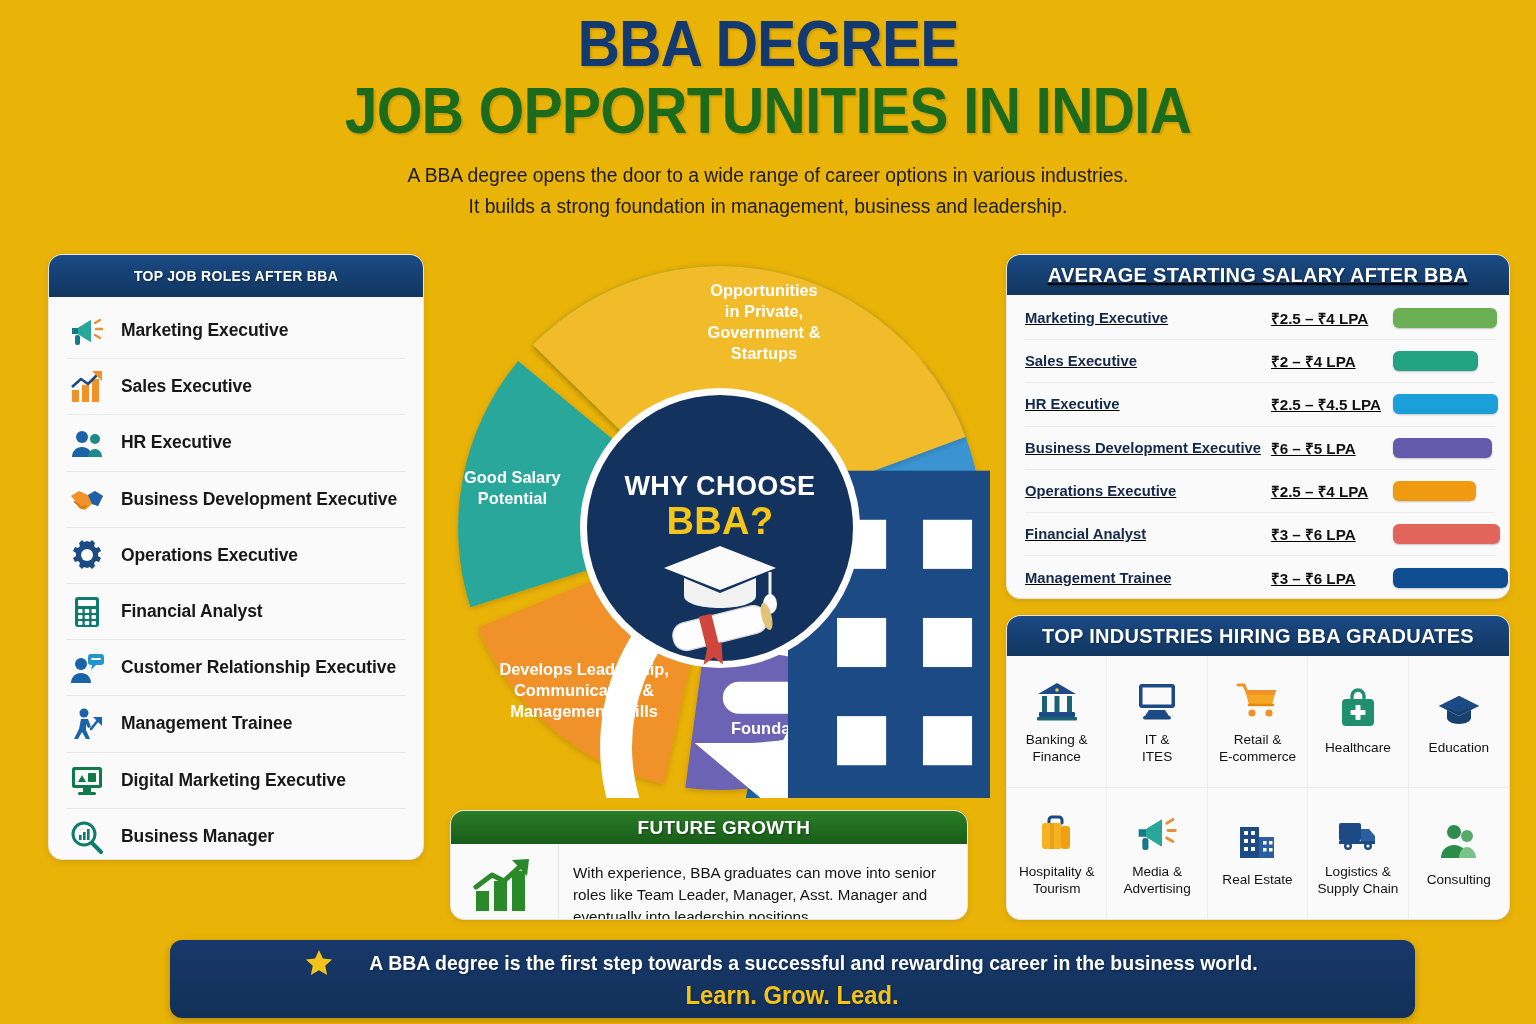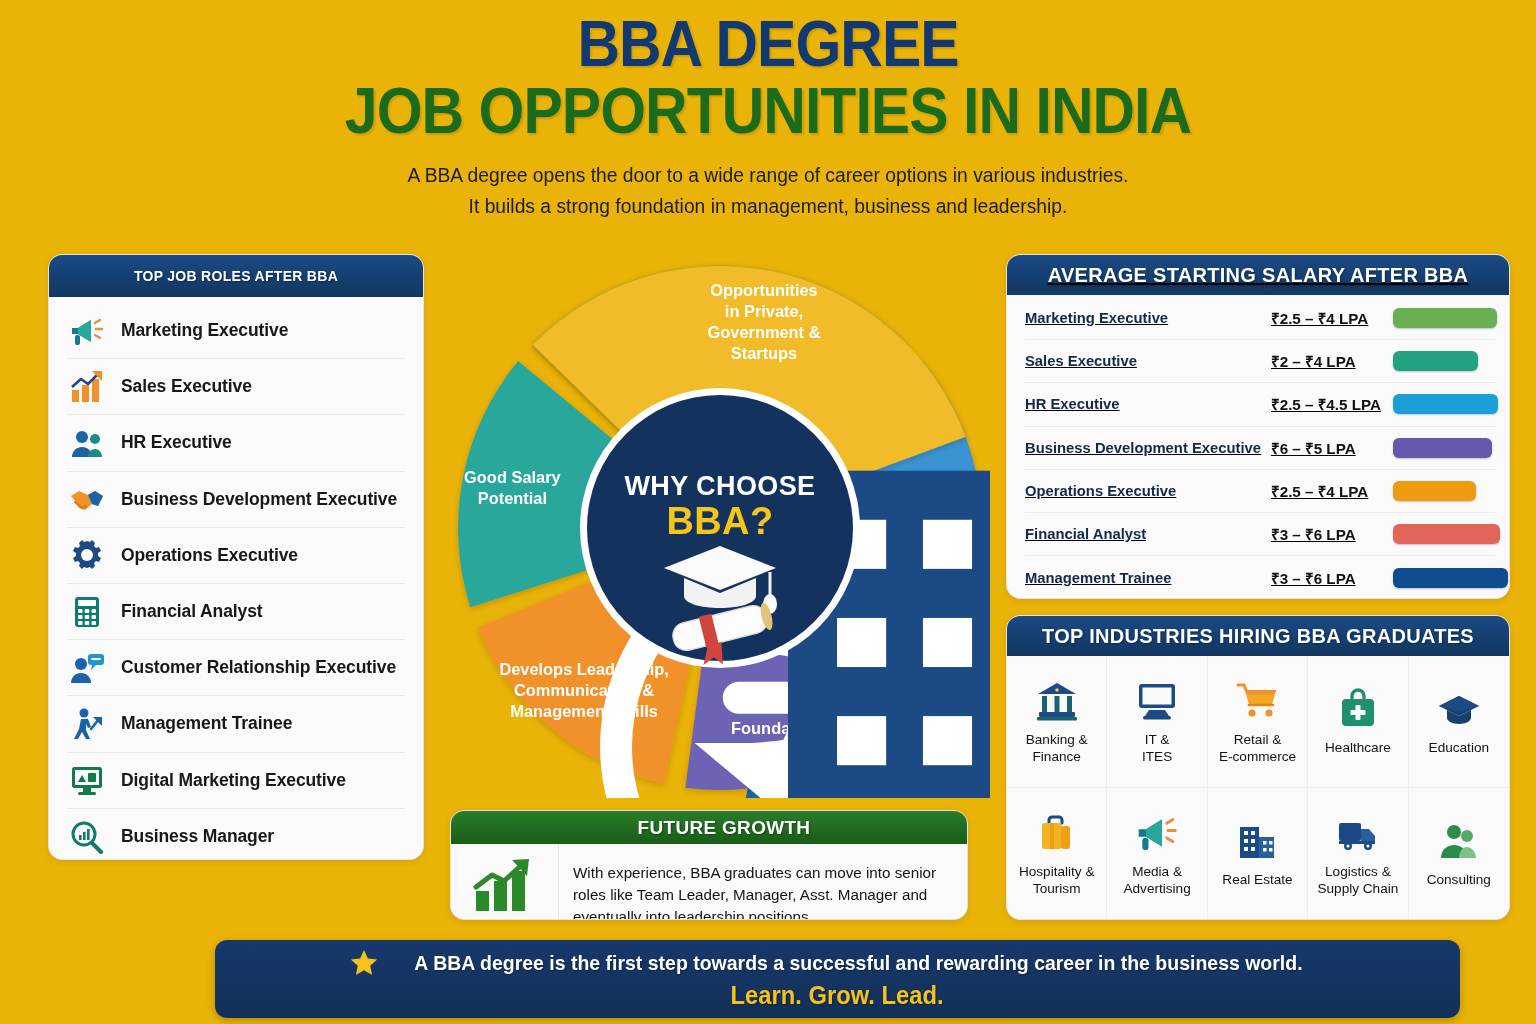--- a/index.html
+++ b/index.html
@@ -95,21 +95,21 @@
   .ind-cell:nth-child(n+6) { border-bottom: none; }
   .ind-ico { height: 46px; display:flex; align-items:center; justify-content:center; }
   .ind-ico svg { width: 44px; height: 42px; }
   .ind-lbl { font-size: 13.6px; text-align: center; color: #131313; line-height: 1.26; }
 
   
   #banner {
     position: absolute; left: 170px; top: 940px; width: 1245px; height: 78px;
     background: linear-gradient(180deg,#17386b 0%, #123057 100%);
     border-radius: 12px; box-shadow: 0 3px 8px rgba(0,0,0,.22);
-    display: flex; flex-direction: column; align-items: center; justify-content: center; margin-left: 45px;
+    display: flex; flex-direction: column; align-items: center; justify-content: center;
   }
   .ban-l1 { display: flex; align-items: center; gap: 12px; }
   .ban-star { width: 30px; height: 30px; }
   .ban-t1 { color: #fff; font-size: 20.5px; font-weight: 700; transform: scaleX(.95); text-shadow: 1px 1px 2px rgba(0,0,0,.3); }
   .ban-t2 { color: #f5c21a; font-size: 25px; font-weight: 800; margin-top: 3px; transform: scaleX(.95);
             text-shadow: 1px 1px 2px rgba(0,0,0,.3); }
 </style>
 </head>
 <body>
 

